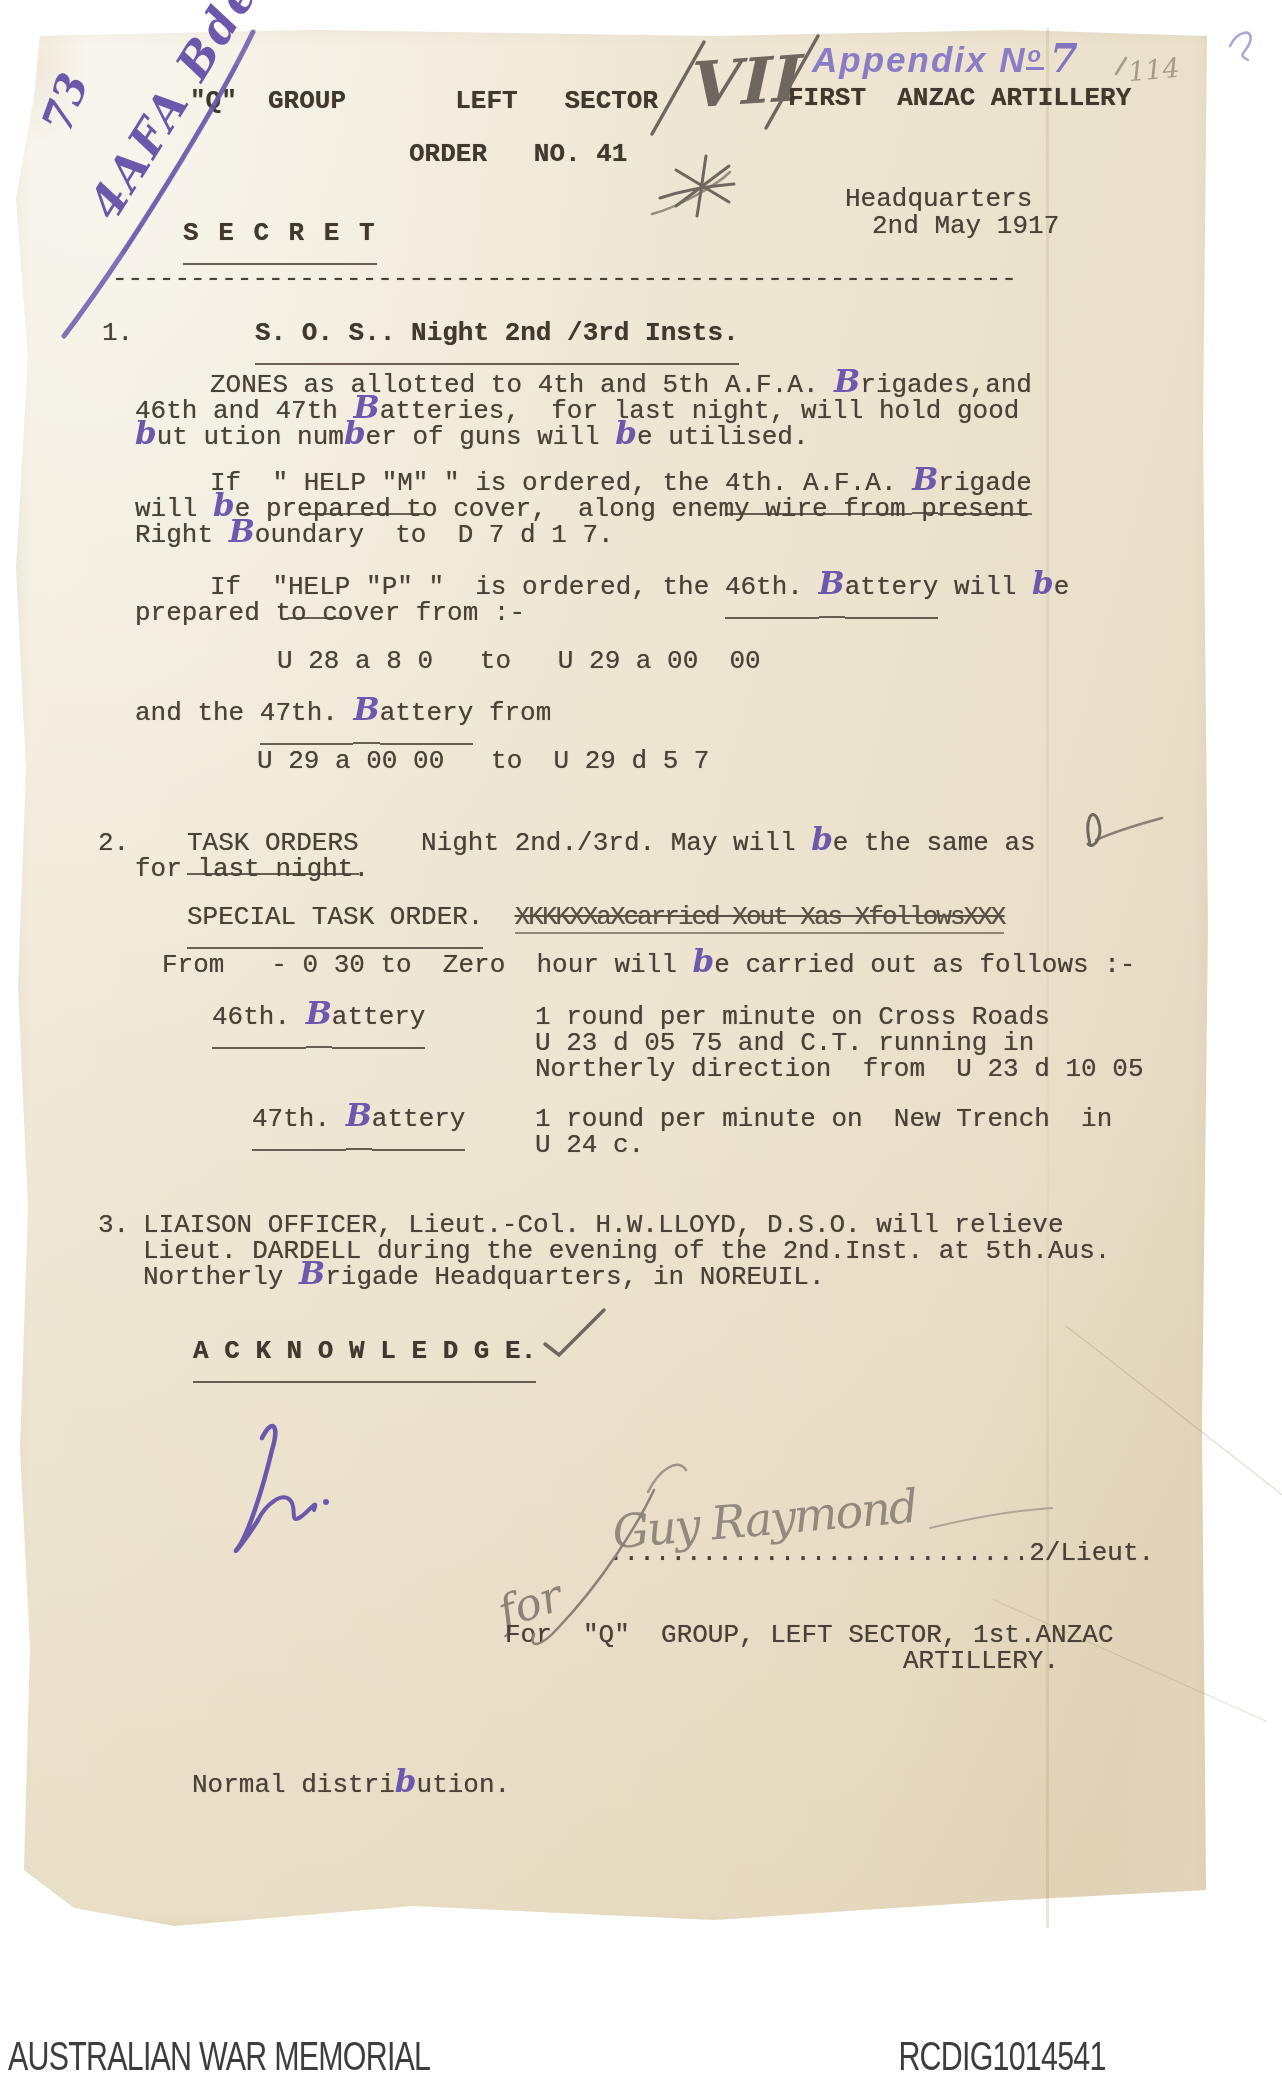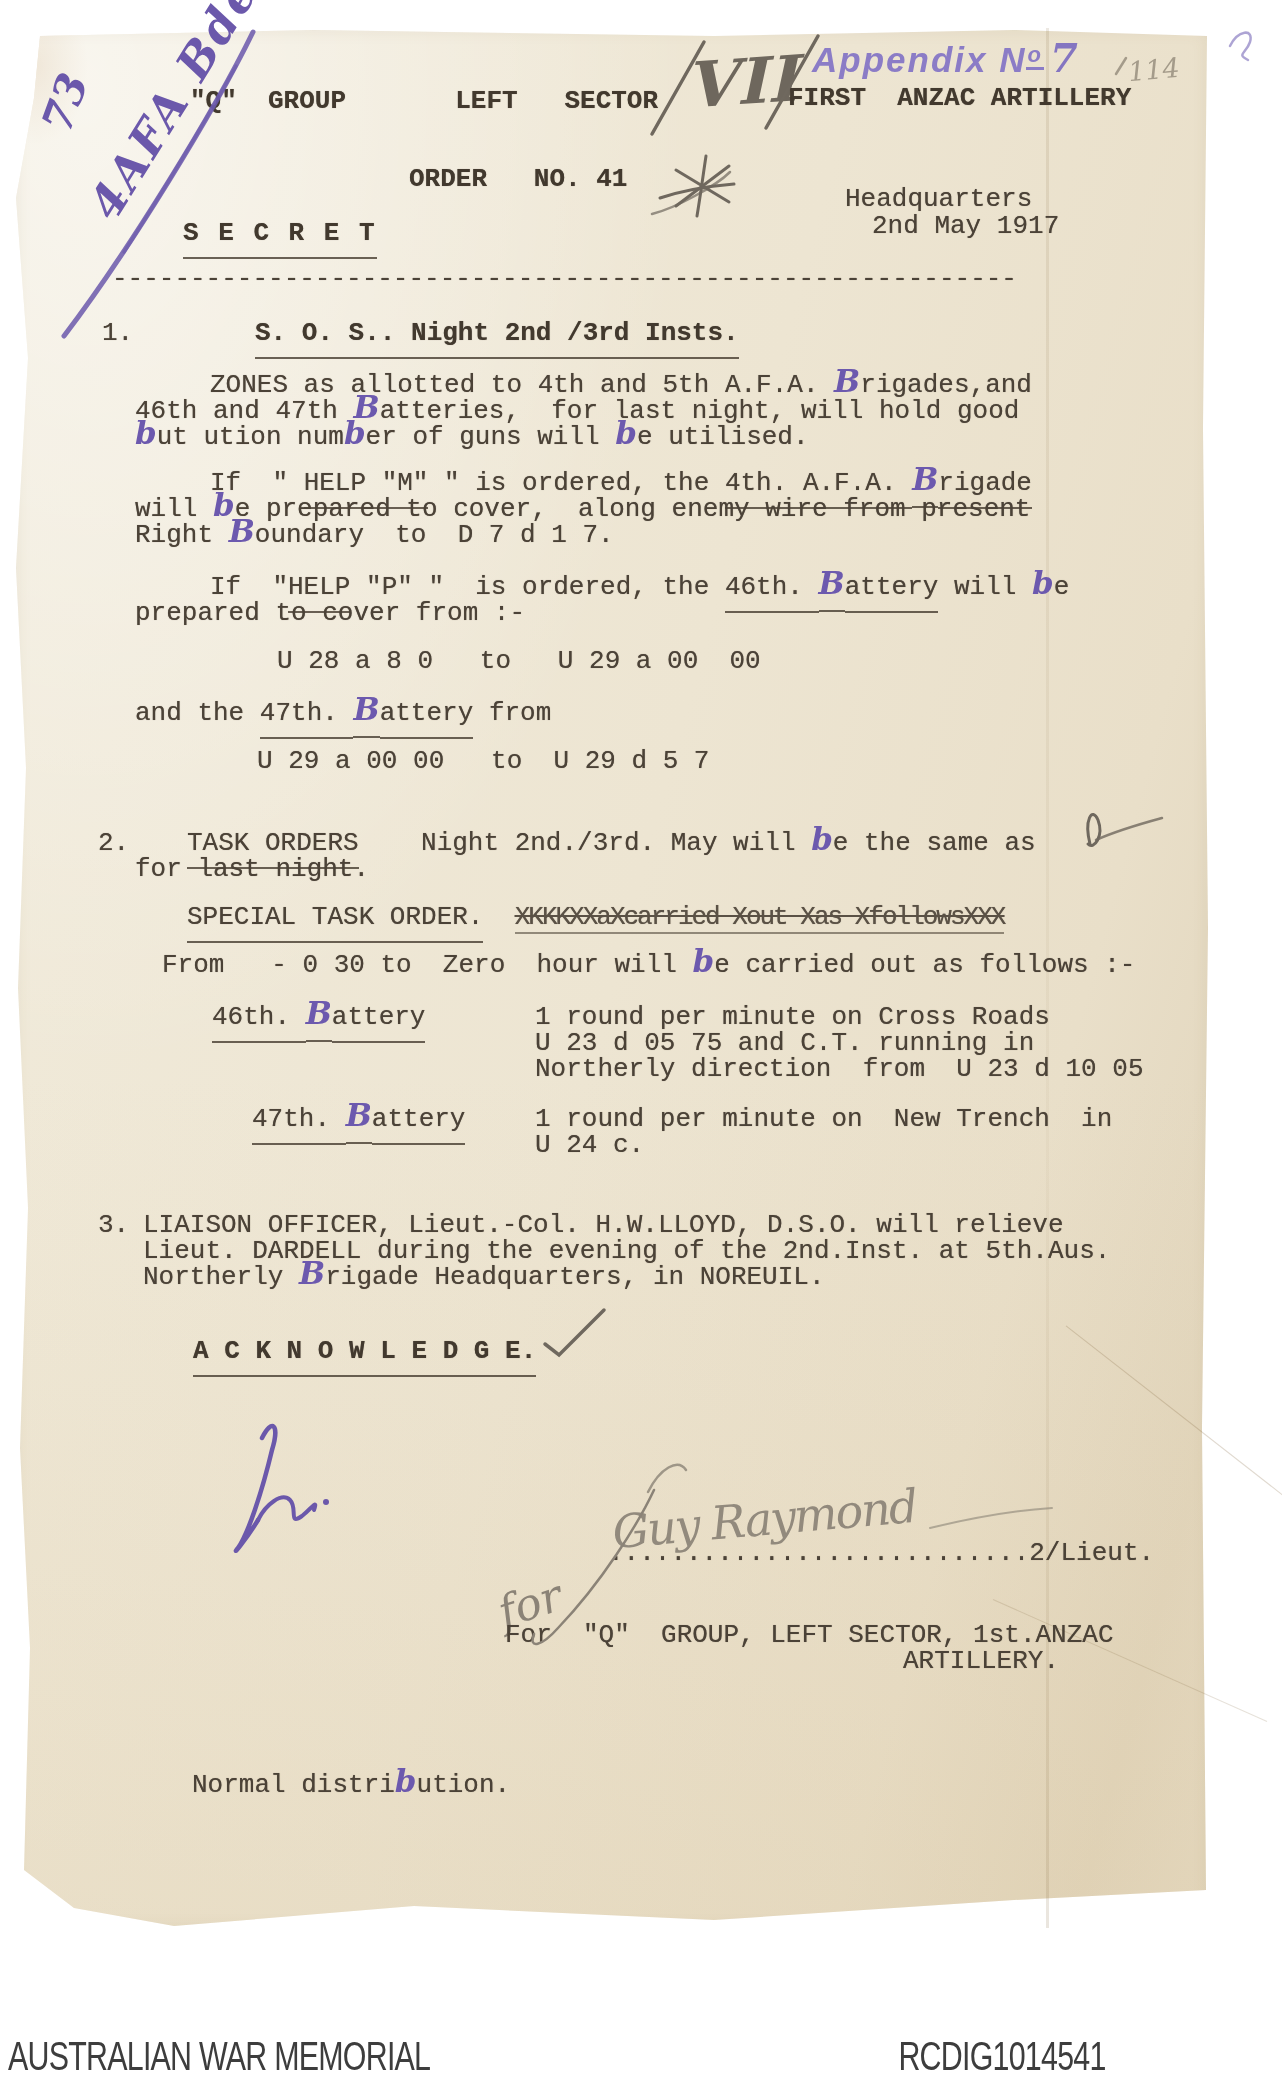--- a/index.html
+++ b/index.html
@@ -11,21 +11,21 @@
       linear-gradient(180deg, rgba(255,255,255,0) 55%, rgba(214,192,150,.22) 100%),
       linear-gradient(105deg,#f1ebdb 0%,#ede5d2 50%,#e9dfc9 78%,#e2d6bd 92%,#e6dbc4 100%);
     clip-path:polygon(26px 8px,300px 2px,700px 8px,1000px 2px,1193px 8px,1189px 400px,1194px 900px,1188px 1400px,1192px 1862px,1000px 1872px,700px 1892px,400px 1878px,160px 1898px,60px 1880px,10px 1842px,16px 1620px,6px 1420px,14px 1180px,4px 960px,12px 740px,2px 540px,14px 330px,2px 170px,20px 70px);
     box-shadow:0 0 18px rgba(120,100,60,.12) inset;}
   .fold{position:absolute;left:1046px;top:28px;width:3px;height:1900px;background:linear-gradient(180deg,rgba(140,115,75,.16),rgba(140,115,75,.05) 60%,rgba(140,115,75,.18));}
   .crease1{position:absolute;left:1030px;top:1430px;width:340px;height:1px;background:rgba(130,105,65,.25);transform:rotate(38deg);}
   .crease2{position:absolute;left:980px;top:1660px;width:300px;height:1px;background:rgba(130,105,65,.2);transform:rotate(24deg);}
   .tl{position:absolute;font-family:"Liberation Mono","DejaVu Sans Mono",monospace;font-size:26px;line-height:26px;color:#4b4237;white-space:pre;text-shadow:0 0 .7px rgba(74,66,56,.7);}
   .hdr{font-weight:bold;color:#42392e;}
   .sp2{letter-spacing:2px;}
-  .tl .u{border-bottom:2px solid rgba(70,60,48,.8);padding-bottom:9px;}
+  .tl .u{border-bottom:2px solid rgba(70,60,48,.8);padding-bottom:15px;}
   .tl span.b{font-family:"DejaVu Serif",serif;font-style:italic;font-weight:bold;font-size:31px;color:#6c59ae;text-shadow:none;line-height:0;}
   .tl .x{text-decoration:line-through;border-bottom:2px solid rgba(70,60,48,.55);color:#5a5145;letter-spacing:-2px;}
   .hand{position:absolute;font-family:"DejaVu Serif",serif;font-style:italic;white-space:pre;}
   .purple{color:#6b58ab;}
   .pencil{color:#7b7467;}
   .stamp{position:absolute;left:812px;top:34px;font-family:"Liberation Sans",sans-serif;font-style:italic;font-weight:bold;font-size:35px;color:#8374c6;letter-spacing:2px;opacity:.92;}
   .stamp .sup{font-size:22px;vertical-align:10px;border-bottom:3px solid #8374c6;padding:0 1px;}
   .stamp .digit{font-family:"DejaVu Serif",serif;font-size:40px;font-weight:bold;letter-spacing:0;margin-left:6px;color:#7c6cc0;}
   .footer{position:absolute;top:2034px;left:0;width:1114px;height:44px;color:#3d3d3d;}
   .f-left{position:absolute;left:8px;top:0;font-size:40px;letter-spacing:-1px;transform:scaleX(.76);transform-origin:0 50%;font-family:"Liberation Sans",sans-serif;}
@@ -46,21 +46,21 @@
   <div class="hand pencil" style="left:692px;top:44px;font-size:64px;font-weight:bold;color:#6e675d;transform:skewX(-16deg) rotate(-4deg);font-style:normal;">VII</div>
   <div class="stamp">
     <span>Appendix N</span><span class="sup">o</span><span class="digit">7</span>
   </div>
   <div class="hand pencil" style="left:1128px;top:54px;font-size:27px;color:#a49b8a;transform:rotate(-5deg);">114</div>
   <div class="hand pencil" style="left:498px;top:1578px;font-size:44px;color:#8b8377;transform:rotate(-18deg);">for</div>
   <div class="hand pencil" style="left:612px;top:1492px;font-size:46px;color:#8b8377;letter-spacing:-2px;transform:rotate(-5deg);opacity:.92;">Guy Raymond</div>
 
   <div class="tl hdr" style="left:190px;top:88px;">"Q"  GROUP       LEFT   SECTOR</div>
   <div class="tl hdr" style="left:788px;top:85px;">FIRST  ANZAC ARTILLERY</div>
-  <div class="tl hdr" style="left:409px;top:141px;margin-top:25px;">ORDER   NO. 41</div>
+  <div class="tl hdr" style="left:409px;top:141px;">ORDER   NO. 41</div>
   <div class="tl" style="left:845px;top:186px;">Headquarters</div>
   <div class="tl" style="left:872px;top:213px;">2nd May 1917</div>
   <div class="tl hdr" style="left:183px;top:220px;"><span class="u sp2">S E C R E T</span></div>
   <div class="tl" style="left:112px;top:266px;letter-spacing:0;">----------------------------------------------------------</div>
 
   <div class="tl" style="left:102px;top:320px;"><span>1.</span></div>
   <div class="tl hdr" style="left:255px;top:320px;"><span class="u">S. O. S.. Night 2nd /3rd Insts.</span></div>
   <div class="tl" style="left:210px;top:372px;"><span>ZONES as allotted to 4th and 5th A.F.A. </span><span class="b">B</span><span>rigades,and</span></div>
   <div class="tl" style="left:135px;top:398px;"><span>46th and 47th </span><span class="b">B</span><span>atteries,  for last night, will hold good</span></div>
   <div class="tl" style="left:135px;top:424px;"><span class="b">b</span><span>ut ution num</span><span class="b">b</span><span>er of guns will </span><span class="b">b</span><span>e utilised.</span></div>

